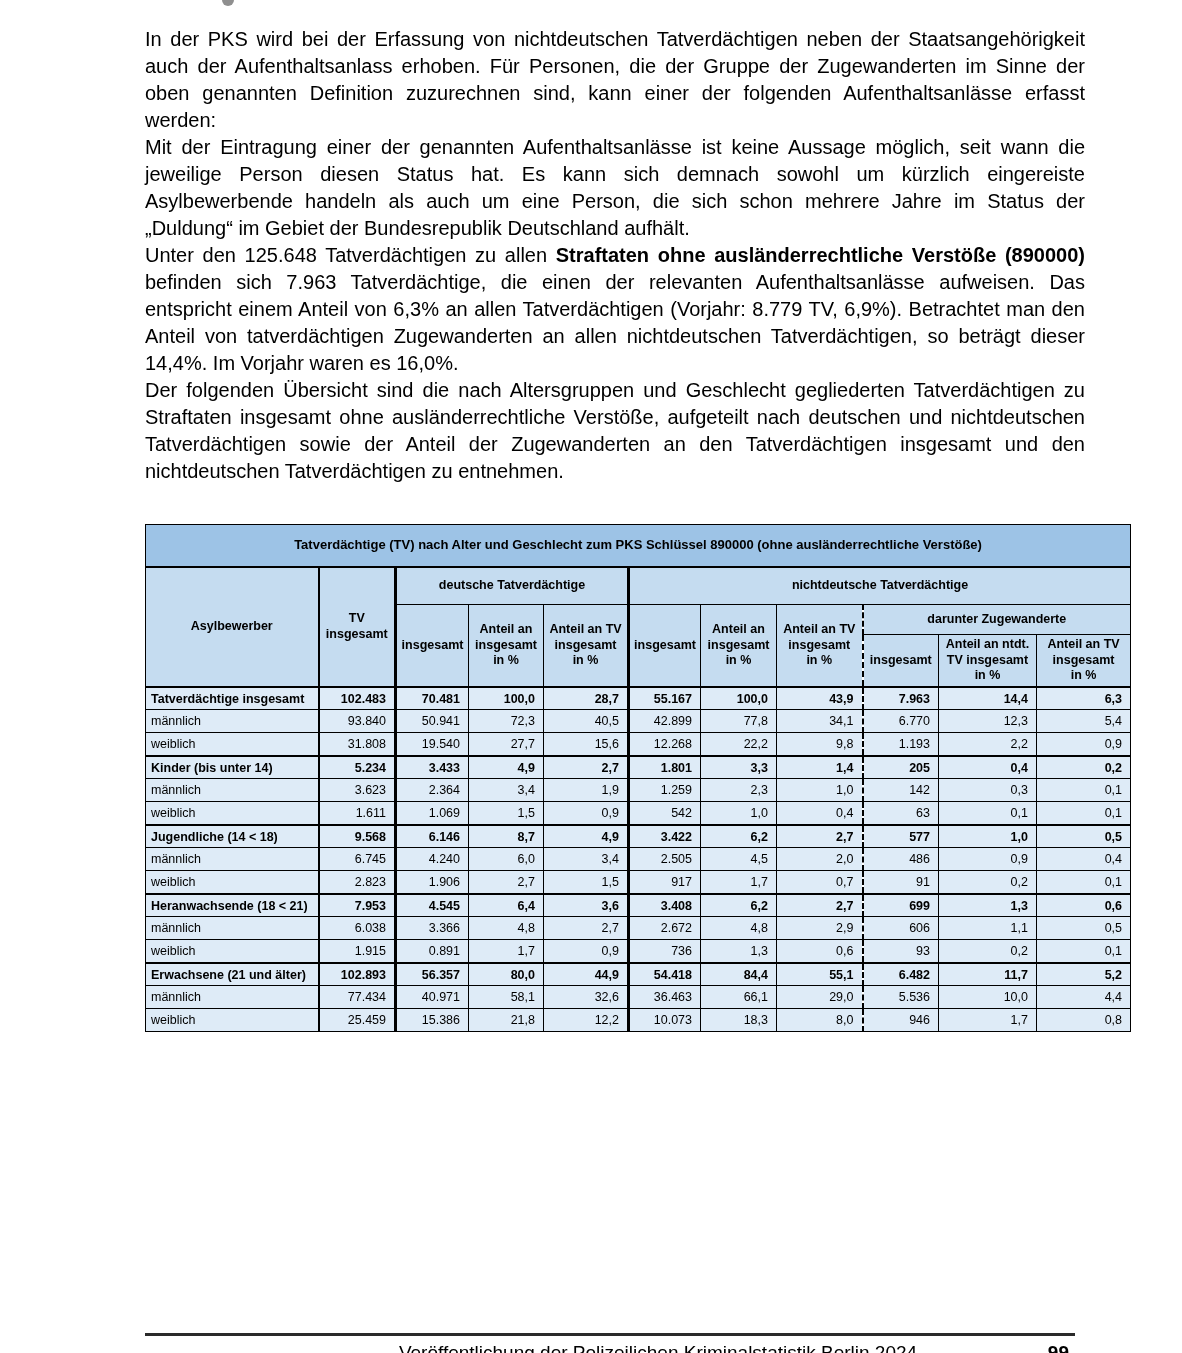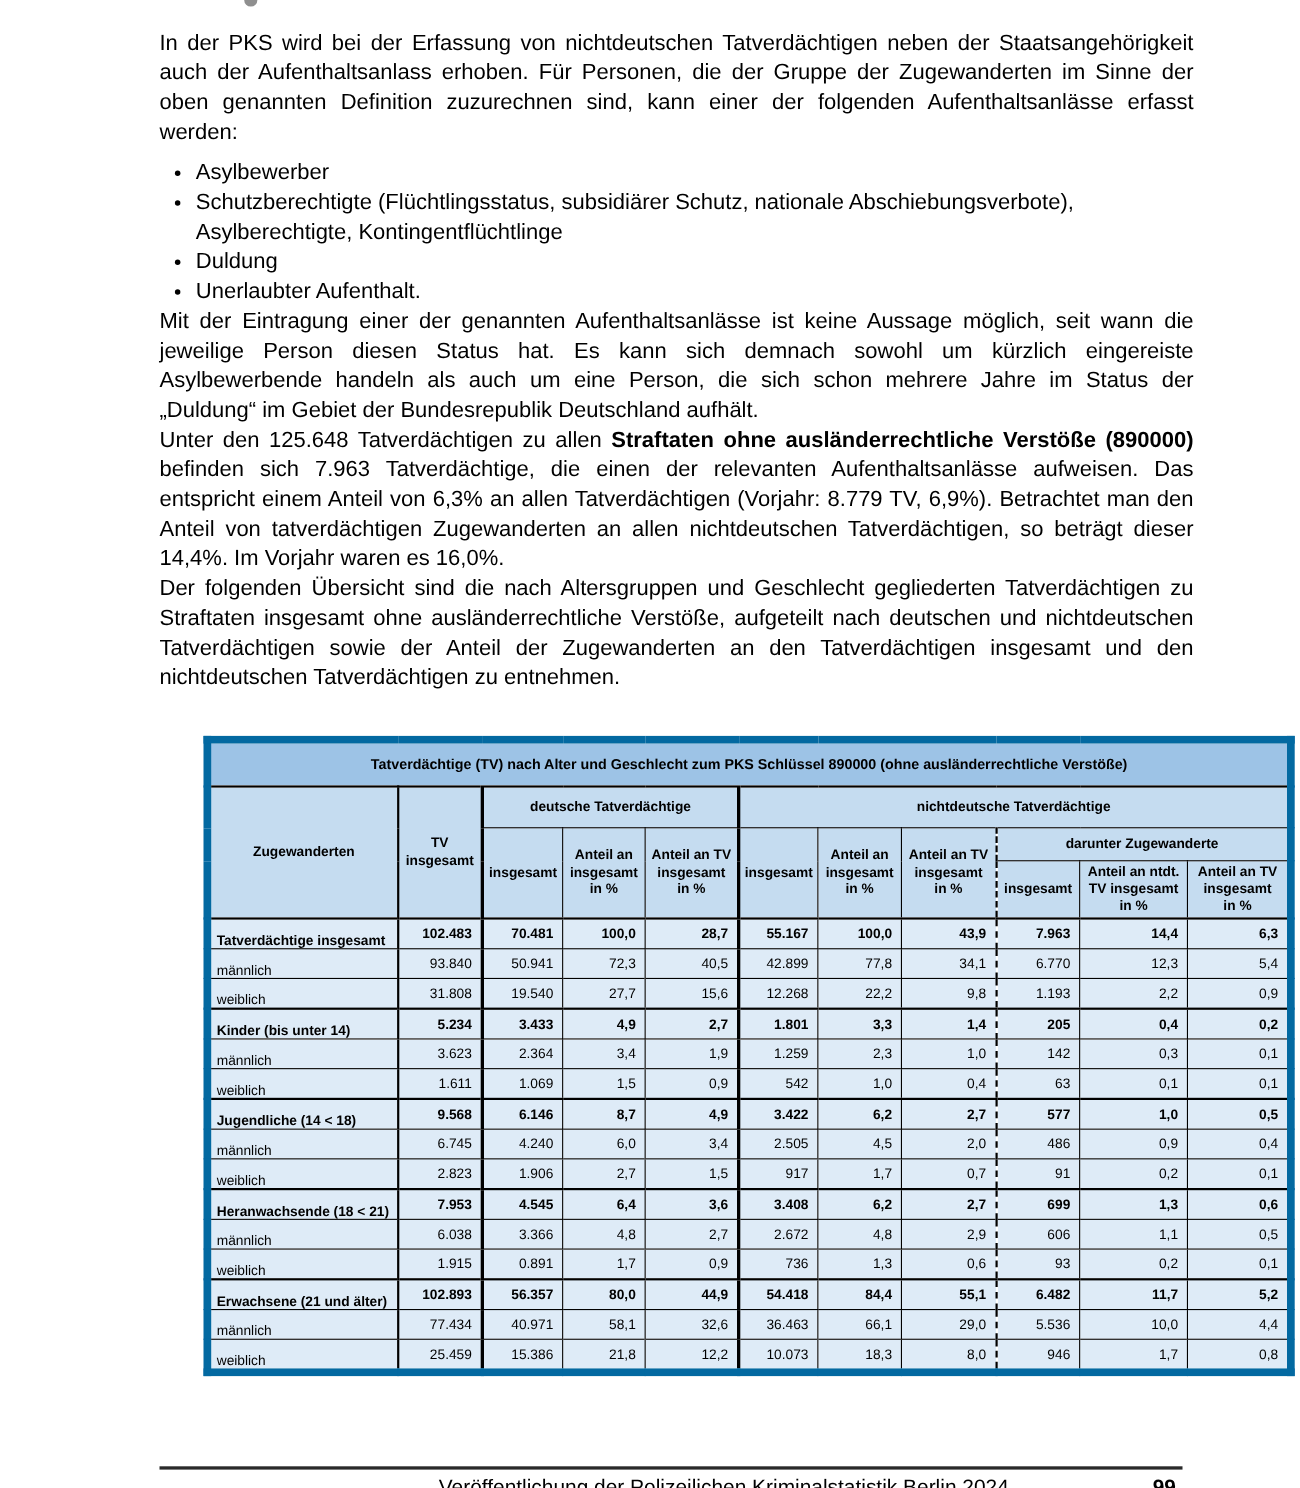--- a/index.html
+++ b/index.html
@@ -41,23 +41,22 @@
   }
   ul.bullets li { padding-left: 2px; }
   ul.bullets li::marker { font-size: 17px; }
 
   
   table.stats {
     margin-top: 39px;
     border-collapse: collapse;
     table-layout: fixed;
     width: 985px;
-    border: 7px solid #0369a1;
+    border: 1px solid #0369a1;
     font-size: 12.5px;
-    margin-left: 40px;
   }
   table.stats th, table.stats td {
     border: 1px solid #000;
     vertical-align: middle;
     overflow: hidden;
   }
   table.stats th {
     background: var(--table-header-bg, #c5dcf0);
     font-weight: bold;
     white-space: pre-line;
@@ -81,21 +80,21 @@
   .bl-dash { border-left: 2px dashed #000 !important; }
 
   table.stats td {
     background: var(--table-row-bg, #deebf7);
     height: 23px;
     padding: 0 8px 0 0;
     text-align: right;
   }
   table.stats td.c-label {
     text-align: left;
-    padding: 12px 2px 0 5px;
+    padding: 0 2px 0 5px;
   }
   tr.r-group td { font-weight: bold; border-top: 2px solid #000; }
   tr.r-male td  { border-bottom: 1px dashed #444; }
 
   
   .footer-rule {
     position: absolute; left: 145px; top: 1333px;
     width: 930px; height: 3px;
     background: #2a2a2a;
   }
@@ -115,26 +114,20 @@
 </head>
 <body>
 
 <div class="top-artifact"></div>
 
 <div class="content">
 
 
   <p class="para">In der PKS wird bei der Erfassung von nichtdeutschen Tatverdächtigen neben der Staatsangehörigkeit auch der Aufenthaltsanlass erhoben. Für Personen, die der Gruppe der Zugewanderten im Sinne der oben genannten Definition zuzurechnen sind, kann einer der folgenden Aufenthaltsanlässe erfasst werden:</p>
 
-  <ul class="bullets">
-    <li>Asylbewerber</li>
-    <li>Schutzberechtigte (Flüchtlingsstatus, subsidiärer Schutz, nationale Abschiebungsverbote), Asylberechtigte, Kontingentflüchtlinge</li>
-    <li>Duldung</li>
-    <li>Unerlaubter Aufenthalt.</li>
-  </ul>
 
   <p class="para mt-lg">Mit der Eintragung einer der genannten Aufenthaltsanlässe ist keine Aussage möglich, seit wann die jeweilige Person diesen Status hat. Es kann sich demnach sowohl um kürzlich eingereiste Asylbewerbende handeln als auch um eine Person, die sich schon mehrere Jahre im Status der „Duldung“ im Gebiet der Bundesrepublik Deutschland aufhält.</p>
 
   <p class="para mt-sm"><span>Unter den 125.648 Tatverdächtigen zu allen </span><strong>Straftaten ohne ausländerrechtliche Verstöße (890000)</strong><span> befinden sich 7.963 Tatverdächtige, die einen der relevanten Aufenthaltsanlässe aufweisen. Das entspricht einem Anteil von 6,3% an allen Tatverdächtigen (Vorjahr: 8.779 TV, 6,9%). Betrachtet man den Anteil von tatverdächtigen Zugewanderten an allen nichtdeutschen Tatverdächtigen, so beträgt dieser 14,4%. Im Vorjahr waren es 16,0%.</span></p>
 
   <p class="para mt-sm">Der folgenden Übersicht sind die nach Altersgruppen und Geschlecht gegliederten Tatverdächtigen zu Straftaten insgesamt ohne ausländerrechtliche Verstöße, aufgeteilt nach deutschen und nichtdeutschen Tatverdächtigen sowie der Anteil der Zugewanderten an den Tatverdächtigen insgesamt und den nichtdeutschen Tatverdächtigen zu entnehmen.</p>
 
   <table class="stats">
     <colgroup>
       <col style="width:173px">
@@ -147,21 +140,21 @@
         <col style="width:86px">
         <col style="width:76px">
       <col style="width:98px">
         <col style="width:94px">
     </colgroup>
     <thead>
       <tr class="t-title">
         <th colspan="11">Tatverdächtige (TV) nach Alter und Geschlecht zum PKS Schlüssel 890000 (ohne ausländerrechtliche Verstöße)</th>
       </tr>
       <tr class="t-groups">
-        <th rowspan="3">Zugewanderten</th>
+        <th rowspan="3">Asylbewerber</th>
         <th rowspan="3" class="bl-med">TV
 insgesamt</th>
         <th colspan="3" class="bl-thick">deutsche Tatverdächtige</th>
         <th colspan="6" class="bl-thick">nichtdeutsche Tatverdächtige</th>
       </tr>
       <tr class="t-sub">
         <th rowspan="2" class="bl-thick">insgesamt</th>
         <th rowspan="2">Anteil an
 insgesamt
 in %</th>

